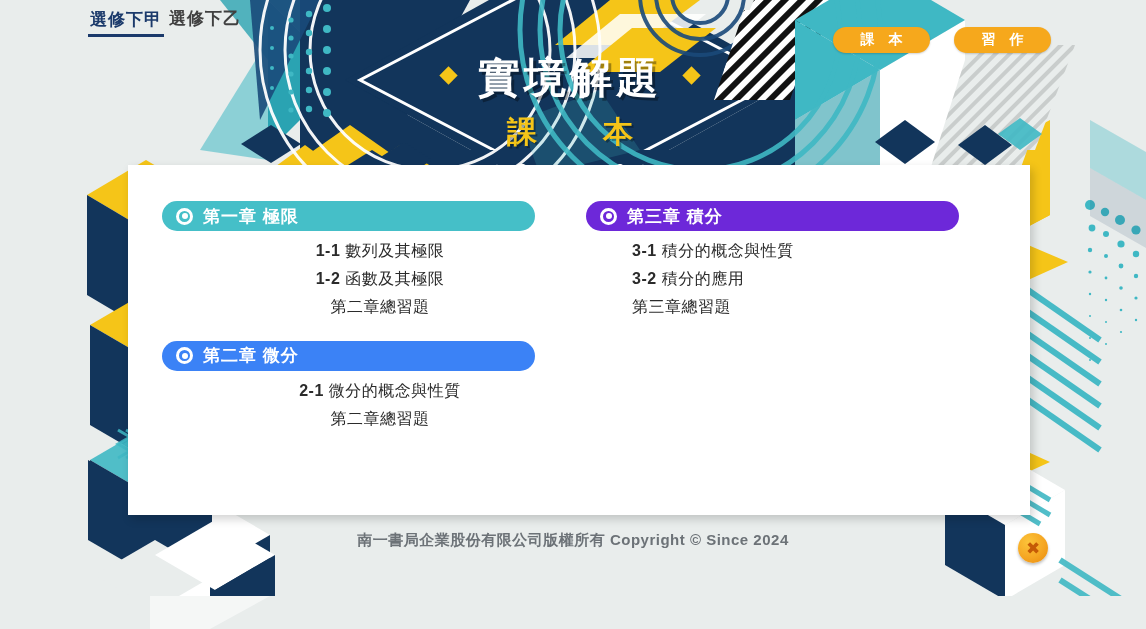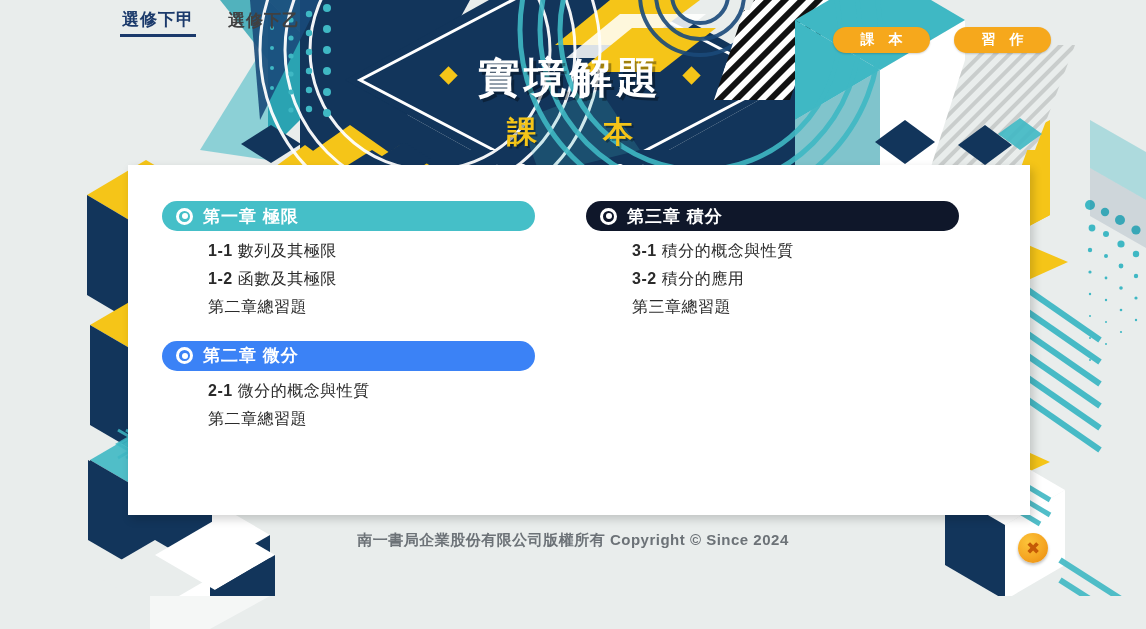--- a/index.html
+++ b/index.html
@@ -9,21 +9,21 @@
     background:#e9edec;
     position:relative;
   }
   #stage { position:absolute; inset:0; width:1146px; height:629px; overflow:hidden; background:#e9edec; }
 
   
   .bg { position:absolute; inset:0; z-index:0; pointer-events:none; }
   .bg svg { position:absolute; top:0; left:0; }
 
   
-  .tabs { position:absolute; top:10px; left:120px; z-index:30; display:flex; gap:30px; align-items:center; }
+  .tabs { position:absolute; top:10px; left:88px; z-index:30; display:flex; gap:3px; align-items:flex-start; }
   .tab { width:76px; text-align:center; line-height:1.15; cursor:pointer; font-size:17px; font-weight:bold;
          letter-spacing:1px; padding-bottom:4px; }
   .tab.active { color:#1b3a6b; border-bottom:3px solid #1b3a6b; }
   .tab.inactive { color:#404040; font-weight:bold;font-family:Liberation Mono, monospace; }
 
   
   .topbtns { position:absolute; top:27px; right:95px; z-index:30; display:flex; gap:24px; }
   .pillbtn {
     width:97px; height:26px; border-radius:13px; background:#f6a81c;
     color:#fff; font-size:14px; font-weight:bold; letter-spacing:5px; text-indent:5px;
@@ -49,21 +49,21 @@
   .dmk.l { left:42px; } .dmk.r { right:42px; }
 
   
   .card {
     position:absolute; left:128px; top:165px; width:902px; height:350px;
     background:#ffffff; z-index:25; box-shadow:3px 4px 9px rgba(0,0,0,.18);
     padding:36px 34px 0 34px;
   }
   .cols { display:flex; gap:34px; }
   .col { width:auto; }
-  .col-left { width:390px; }
+  .col-left { width:390px;text-align:center; }
   .col-right { width:390px; }
 
   .chapter { margin-bottom:24px; }
   .chap-head {
     display:flex; align-items:center; gap:10px;
     height:30px; border-radius:15px; padding:0 14px; cursor:pointer;
     color:#fff; font-size:17px; font-weight:bold; letter-spacing:1px;
     width:373px;
   }
   .bullseye { width:17px; height:17px; border-radius:50%; border:3px solid #fff;
@@ -357,21 +357,21 @@
               <span>第二章總習題</span>
             </div>
           </div>
         </div>
 
       </div>
 
       <div class="col col-right">
 
         <div class="chapter">
-          <div class="chap-head" style="background:#0f172a">
+          <div class="chap-head" style="background:#6d28d9">
             <span class="bullseye">
                 <i></i>
               </span>
             <span>第三章 積分</span>
           </div>
           <div class="chap-items">
             <div class="chap-item">
               <span class="num">3-1</span><span>積分的概念與性質</span>
             </div>
             <div class="chap-item">

